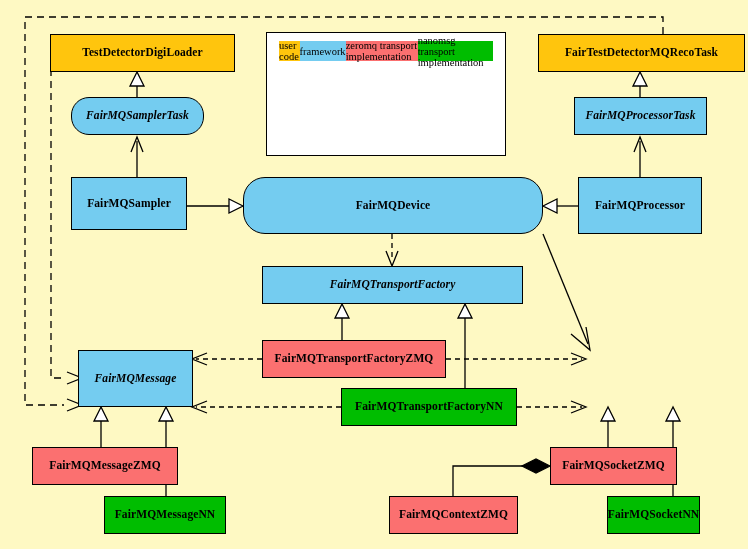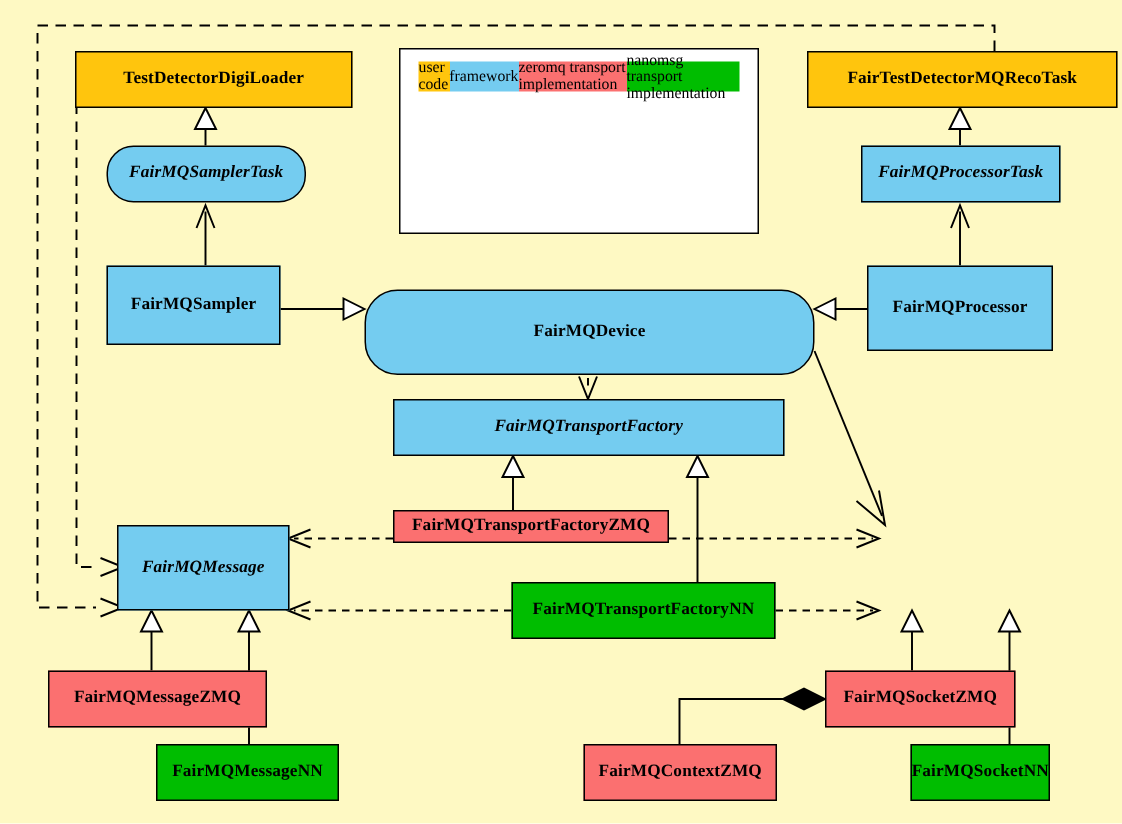--- a/index.html
+++ b/index.html
@@ -190,33 +190,33 @@
   </div>
 
   <div class="node abstract" style="left:574px; top:97px; width:133px; height:38px; background:#74CCF0;">
     <span>FairMQProcessorTask</span>
   </div>
 
   <div class="node" style="left:71px; top:177px; width:116px; height:53px; background:#74CCF0;justify-content:center;">
     <span>FairMQSampler</span>
   </div>
 
-  <div class="node" style="left:243px; top:193px; width:300px; height:57px; background:#74CCF0;border-radius:22px;">
+  <div class="node" style="left:243px; top:177px; width:300px; height:57px; background:#74CCF0;border-radius:22px;">
     <span>FairMQDevice</span>
   </div>
 
   <div class="node" style="left:578px; top:177px; width:124px; height:57px; background:#74CCF0;">
     <span>FairMQProcessor</span>
   </div>
 
   <div class="node abstract" style="left:262px; top:266px; width:261px; height:38px; background:#74CCF0;">
     <span>FairMQTransportFactory</span>
   </div>
 
-  <div class="node" style="left:262px; top:340px; width:184px; height:22px; background:#FB7070;">
+  <div class="node" style="left:262px; top:340px; width:184px; height:38px; background:#FB7070;">
     <span>FairMQTransportFactoryZMQ</span>
   </div>
 
   <div class="node abstract" style="left:78px; top:350px; width:115px; height:57px; background:#74CCF0;">
     <span>FairMQMessage</span>
   </div>
 
   <div class="node" style="left:341px; top:388px; width:176px; height:38px; background:#00BD00;">
     <span>FairMQTransportFactoryNN</span>
   </div>

